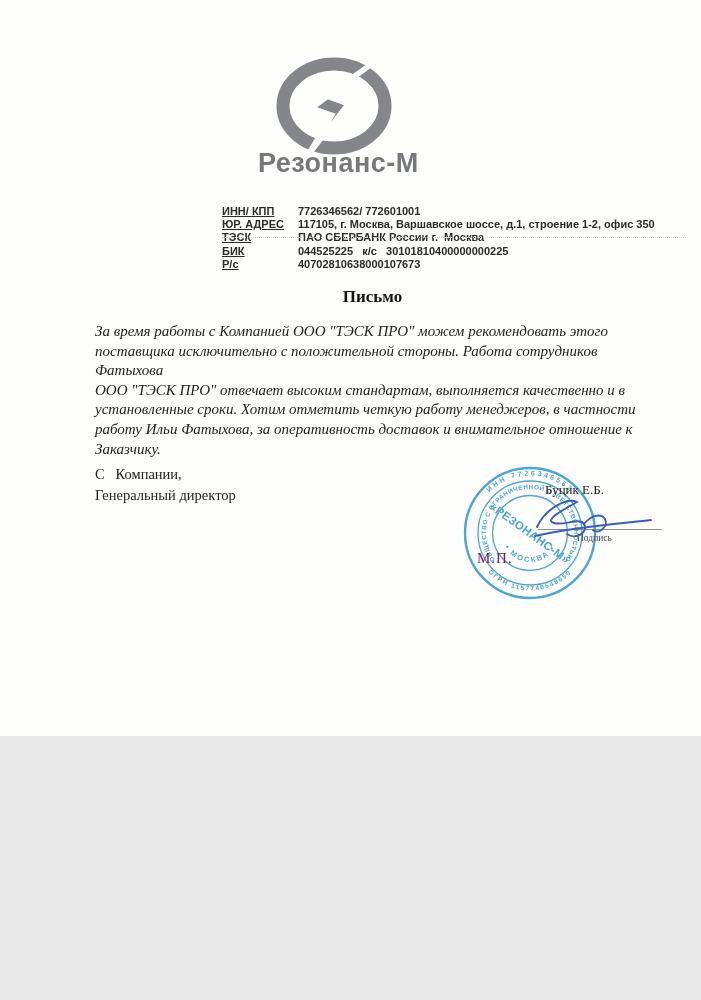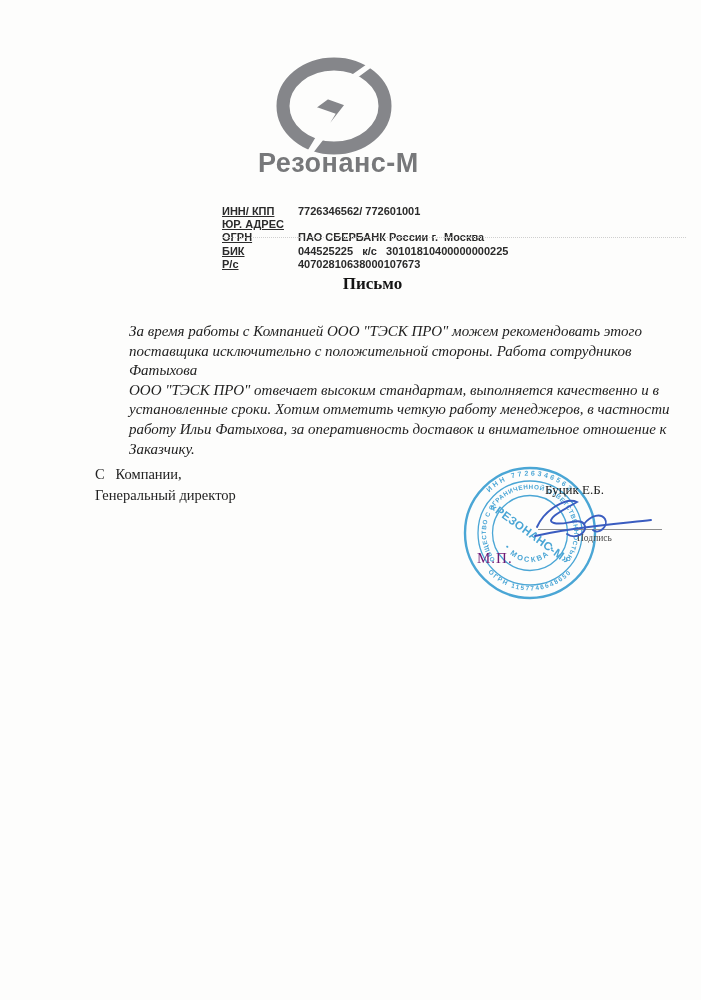--- a/index.html
+++ b/index.html
@@ -1,18 +1,18 @@
 <!DOCTYPE html>
 <html><head>
 <meta charset="utf-8">
 <style>
   * { margin:0; padding:0; box-sizing:border-box; }
   html,body { background:#e8e8e8; }
   .page {
-    position:relative; width:701px; height:1000px;
+    position:relative; width:701px; height:736px;
     background:#fdfdfc; overflow:hidden;
     font-family:"Liberation Serif", serif; color:#1d1d1d;
     margin:0 auto;
     box-shadow:0 0 6px rgba(0,0,0,.15);
   }
   
   .logo-icon { position:absolute; left:276px; top:56px; width:122px; height:104px; }
   .logo-name {
     position:absolute; left:258px; top:148px; width:160px;
     font-family:"Liberation Sans", sans-serif;
@@ -22,24 +22,24 @@
   
   .details { position:absolute; left:222px; top:205px; width:466px;
     font-family:"Liberation Sans", sans-serif; font-size:11px; font-weight:bold;
     color:#2b2b2b; }
   .detail-row { display:flex; line-height:13.2px; }
   .detail-label { width:76px; flex:0 0 76px; text-decoration:underline; white-space:pre-wrap; }
   .detail-value { white-space:pre-wrap; }
   .divider { position:absolute; left:222px; top:237px; width:464px; height:0;
     border-top:1px dotted #cfcfcf; }
   
-  .letter-title { position:absolute; left:95px; top:274px; width:555px;
+  .letter-title { position:absolute; left:95px; top:287px; width:555px;
     text-align:center; font-size:17px; font-weight:bold; color:#141414; }
   .letter-body { position:absolute; left:95px; top:322px; width:568px;
-    font-style:italic; font-size:15px; color:#222;margin-left:34px; }
+    font-style:italic; font-size:15px; color:#222; }
   .body-line { line-height:19.6px; white-space:pre-wrap; }
   .closing { position:absolute; left:95px; top:464px; font-size:14.5px; color:#222; }
   .closing div { line-height:21px; white-space:pre-wrap; }
   
   .stamp { position:absolute; left:455px; top:458px; width:150px; height:150px;
     z-index:1; opacity:.82; }
   .stamp text { fill:#2493cd; font-family:"Liberation Sans", sans-serif; font-weight:bold; }
   .signatory-name { position:absolute; left:545px; top:482px; font-size:13px;
     color:#1a1a1a; z-index:2; white-space:nowrap; }
   .signature-scribble { position:absolute; left:531px; top:493px; width:136px; height:48px; z-index:3; }
@@ -61,23 +61,24 @@
   </svg>
   <div class="logo-name">Резонанс-М</div>
 
   <div class="details">
     <div class="detail-row">
       <span class="detail-label">ИНН/ КПП</span>
       <span class="detail-value">7726346562/ 772601001</span>
     </div>
     <div class="detail-row">
       <span class="detail-label">ЮР. АДРЕС</span>
+      <span class="detail-value">117105, г. Москва, Варшавское шоссе, д.1, строение 1-2, офис 350</span>
     </div>
     <div class="detail-row">
-      <span class="detail-label">ОГРН</span>
+      <span class="detail-label">ТЭСК</span>
       <span class="detail-value">ПАО СБЕРБАНК России г.  Москва</span>
     </div>
     <div class="detail-row">
       <span class="detail-label">БИК</span>
       <span class="detail-value">044525225   к/с   30101810400000000225</span>
     </div>
     <div class="detail-row">
       <span class="detail-label">Р/с</span>
       <span class="detail-value">40702810638000107673</span>
     </div>

